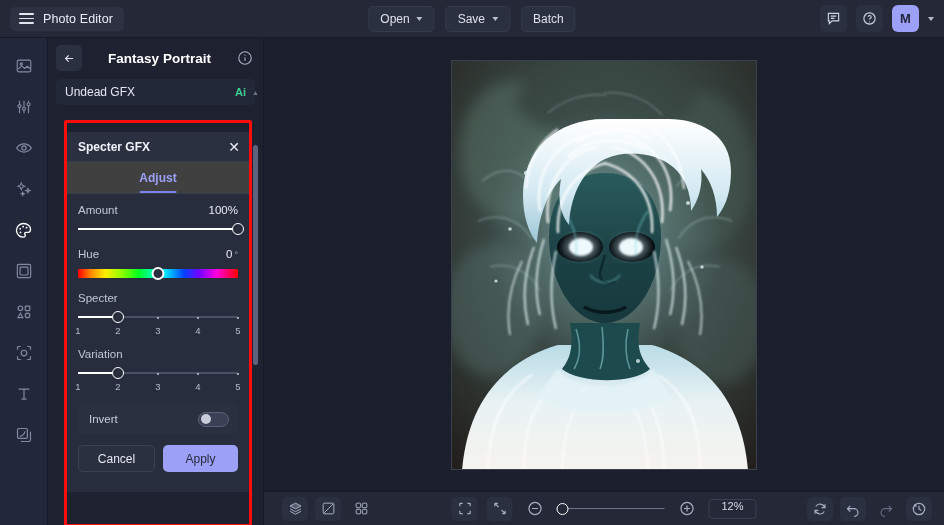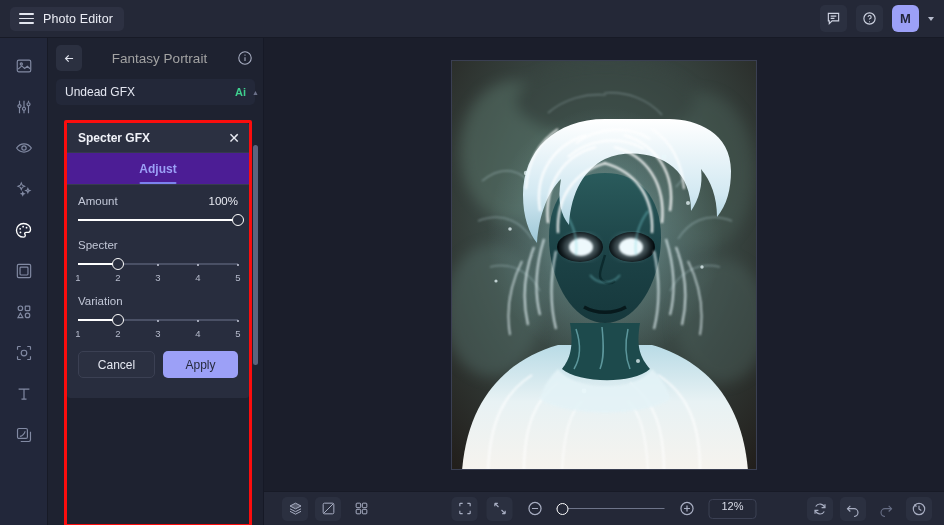--- a/index.html
+++ b/index.html
@@ -83,53 +83,53 @@
   }
   .panel-head {
     display: flex; align-items: center; height: 40px; padding: 0 10px 0 8px;
   }
   .backbtn {
     width: 26px; height: 26px; border-radius: 5px; background: #2b3040;
     display: flex; align-items: center; justify-content: center;
     color: #dfe2ec; font-size: 14px; flex: 0 0 auto;
   }
   .panel-title {
-    flex: 1; text-align: center; font-size: 13.5px; font-weight: normal; color: #a3a3a3;
+    flex: 1; text-align: center; font-size: 13.5px; font-weight: bold; color: #ffffff;
   }
   .info-ic { color: #aab0c4; flex: 0 0 auto; }
 
   .preset-row {
     margin: 1px 8px 0 8px; height: 26px; border-radius: 5px;
     display: flex; align-items: center; justify-content: space-between;
     padding: 0 9px; background: #232839;
   }
   .preset-name { font-size: 12px; color: #e4e7f1; font-weight: normal; }
   .ai-badge { font-size: 11px; color: #3ecf8e; font-weight: bold; }
 
   
   .redbox {
     position: absolute; left: 16px; top: 82px; width: 188px; height: 407px;
     border: 3px solid #fb0d0d; border-radius: 2px; pointer-events: none; z-index: 9;
   }
 
   
   .gfx {
-    position: absolute; left: 19px; top: 85px; width: 182px;
+    position: absolute; left: 19px; top: 94px; width: 182px;
     background: #282d3e; border-radius: 3px; overflow: hidden;
   }
   .gfx-head {
     height: 30px; display: flex; align-items: center; justify-content: space-between;
     padding: 0 9px 0 11px; background: #2b3041;
     border-bottom: 1px solid #353a4c;
   }
   .gfx-title { font-size: 12px; font-weight: bold; color: #f0f2f9; }
   .gfx-close { font-size: 14px; color: #e9ebf3; line-height: 1; }
 
   .tabs {
-    display: flex; height: 32px; background: #4c1d95;
+    display: flex; height: 32px; background: #404040;
     border-bottom: 1px solid #373c4f;
     flex-direction: column;
   }
   .tab {
     flex: 1; display: flex; align-items: center; justify-content: center;
     font-size: 12px; color: #858ba1; position: relative;
   }
   .tab.active { color: #9ca0f7; font-weight: bold; }
   .tab.active::after {
     content: ""; position: absolute; bottom: 0; left: 50%;
@@ -274,20 +274,33 @@
 
     <div class="brand">
       <div class="hamburger">
         <i></i>
           <i></i>
           <i></i>
       </div>
       <span class="brand-label">Photo Editor</span>
     </div>
 
+    <div class="top-center">
+      <div class="tbtn">
+        <span>Open</span>
+        <span class="caret"></span>
+      </div>
+      <div class="tbtn">
+        <span>Save</span>
+        <span class="caret"></span>
+      </div>
+      <div class="tbtn">
+        <span>Batch</span>
+      </div>
+    </div>
 
     <div class="top-right">
       <div class="iconbtn">
         <svg width="15" height="15" viewBox="0 0 16 16" fill="none" stroke="#cfd4e2" stroke-width="1.2">
           <path d="M2.5 2.5h11v8h-7l-3 3v-3h-1z"></path>
             <path d="M5 5.5h6M5 7.8h4"></path>
         </svg>
       </div>
       <div class="iconbtn">
         <svg width="15" height="15" viewBox="0 0 16 16" fill="none" stroke="#cfd4e2" stroke-width="1.2">
@@ -421,20 +434,32 @@
             <span class="ctl-label">Amount</span>
             <span class="ctl-val">100%</span>
           </div>
           <div class="track">
             <div class="track-line"></div>
             <div class="track-fill" id="amt-fill" style="width: 100%;"></div>
             <div class="knob" id="amt-knob" style="left: 100%;"></div>
           </div>
         </div>
 
+        <div class="ctl">
+          <div class="ctl-top">
+            <span class="ctl-label">Hue</span>
+            <span class="ctl-val">
+              <span>0</span><span class="unit">°</span>
+            </span>
+          </div>
+          <div class="track">
+            <div class="hue-bar"></div>
+            <div class="hue-knob" id="hue-knob" style="left: 50%;"></div>
+          </div>
+        </div>
 
         <div class="ctl">
           <div class="ctl-top">
             <span class="ctl-label">Specter</span>
           </div>
           <div class="track">
             <div class="track-line"></div>
             <div class="track-fill" id="fid-fill" style="width: 25%;"></div>
             <div class="knob" id="fid-knob" style="left: 25%;"></div>
           </div>
@@ -464,20 +489,26 @@
               <div class="ticklabel" style="left: 25%;">2</div>
               <div class="tickdot" style="left: 50%;"></div>
               <div class="ticklabel" style="left: 50%;">3</div>
               <div class="tickdot" style="left: 75%;"></div>
               <div class="ticklabel" style="left: 75%;">4</div>
               <div class="tickdot" style="left: 100%;"></div>
               <div class="ticklabel" style="left: 100%;">5</div>
             </div>
         </div>
 
+        <div class="invert-row">
+          <span class="invert-label">Invert</span>
+          <div class="toggle">
+            <div class="tknob"></div>
+          </div>
+        </div>
 
         <div class="actions">
           <div class="btn btn-cancel">
             <span>Cancel</span>
           </div>
           <div class="btn btn-apply">
             <span>Apply</span>
           </div>
         </div>
 

